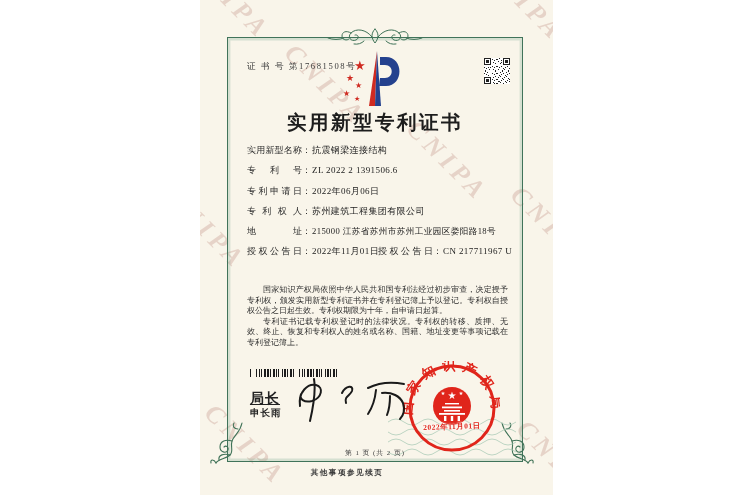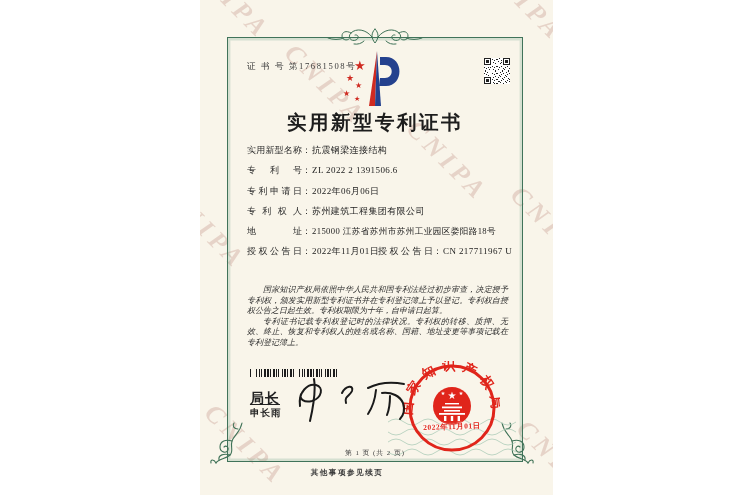--- a/index.html
+++ b/index.html
@@ -47,21 +47,21 @@
   .frow{height:20.3px;line-height:13px;position:relative;white-space:nowrap;}
   .flabel{display:inline-block;width:55px;text-align:justify;text-align-last:justify;vertical-align:top;}
   .fcolon{display:inline-block;margin-right:1px;}
   .fvalue{letter-spacing:.4px;color:#222;}
   .fvalue-addr{font-size:8.6px;}
   .grant-no{position:absolute;left:131px;top:0;white-space:nowrap;}
   .paras{
     position:absolute;left:47px;top:285px;width:261px;
     font-size:8px;line-height:10.6px;text-align:justify;color:#2e2e2e;
   }
-  .paras p{margin:0;text-indent:2em;font-style:italic;}
+  .paras p{margin:0;text-indent:2em;}
   .barcode{
     position:absolute;left:50px;top:369px;width:91px;height:7.5px;
     background:repeating-linear-gradient(90deg,
       #1c1c1c 0 1.4px,transparent 1.4px 2.6px,
       #1c1c1c 2.6px 3.3px,transparent 3.3px 5.8px,
       #1c1c1c 5.8px 7.4px,transparent 7.4px 8.6px);
   }
   .signer-title{position:absolute;left:50px;top:390px;font-size:14px;font-weight:600;color:#222;letter-spacing:1px;text-decoration:underline;}
   .signer-name{position:absolute;left:50px;top:407px;font-size:9.5px;font-weight:600;color:#222;letter-spacing:1px;}
   .signature{position:absolute;left:86px;top:376px;}

